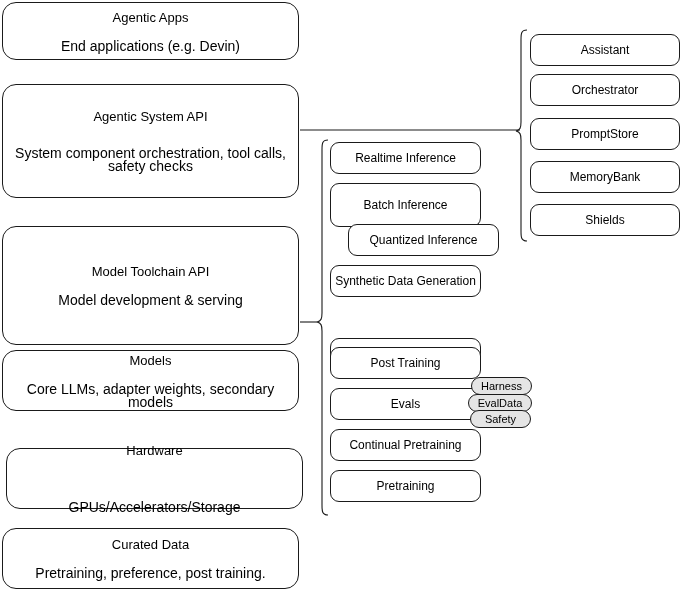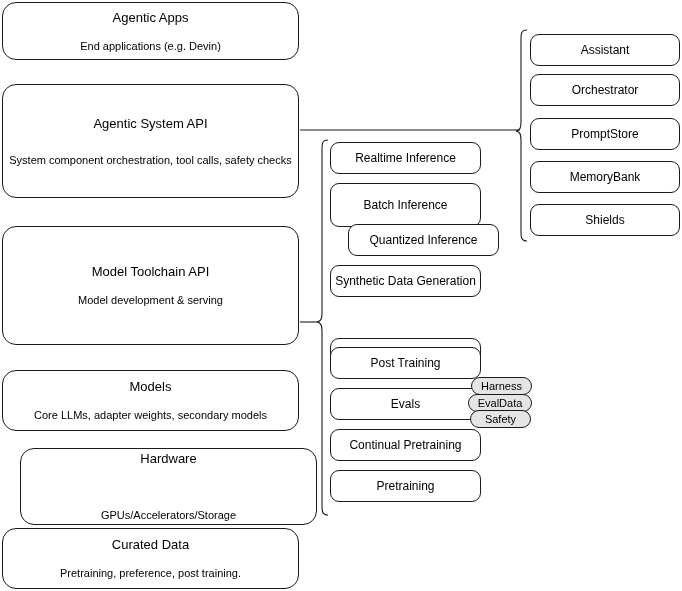--- a/index.html
+++ b/index.html
@@ -34,21 +34,21 @@
     color: #000000;
   }
   .stack-node {
     border-radius: 14px;
   }
   .stack-node .title {
     font-size: 13px;
     line-height: 16px;
   }
   .stack-node .sub {
-    font-size: 11px;
+    font-size: 14px;
     line-height: 13px;
     margin-top: 14px;
   }
   .pill-node {
     border-radius: 9px;
     font-size: 12px;
   }
   .pill-node .title {
     font-size: 12px;
     line-height: 15px;
@@ -93,26 +93,26 @@
   <div class="node stack-node" style="left:2px; top:84px; width:297px; height:114px;gap:8px;">
     <div class="title">Agentic System API</div>
     <div class="sub">System component orchestration, tool calls, safety checks</div>
   </div>
 
   <div class="node stack-node" style="left:2px; top:226px; width:297px; height:119px;">
     <div class="title">Model Toolchain API</div>
     <div class="sub">Model development &amp; serving</div>
   </div>
 
-  <div class="node stack-node" style="left:2px; top:370px; width:297px; height:61px;">
+  <div class="node stack-node" style="left:2px; top:350px; width:297px; height:61px;">
     <div class="title">Models</div>
     <div class="sub">Core LLMs, adapter weights, secondary models</div>
   </div>
 
-  <div class="node stack-node" style="left:20px; top:448px; width:297px; height:77px;gap:28px;">
+  <div class="node stack-node" style="left:6px; top:448px; width:297px; height:61px;gap:28px;">
     <div class="title">Hardware</div>
     <div class="sub">GPUs/Accelerators/Storage</div>
   </div>
 
   <div class="node stack-node" style="left:2px; top:528px; width:297px; height:61px;">
     <div class="title">Curated Data</div>
     <div class="sub">Pretraining, preference, post training.</div>
   </div>
 
   <div class="node pill-node" style="left:330px; top:142px; width:151px; height:32px;">

